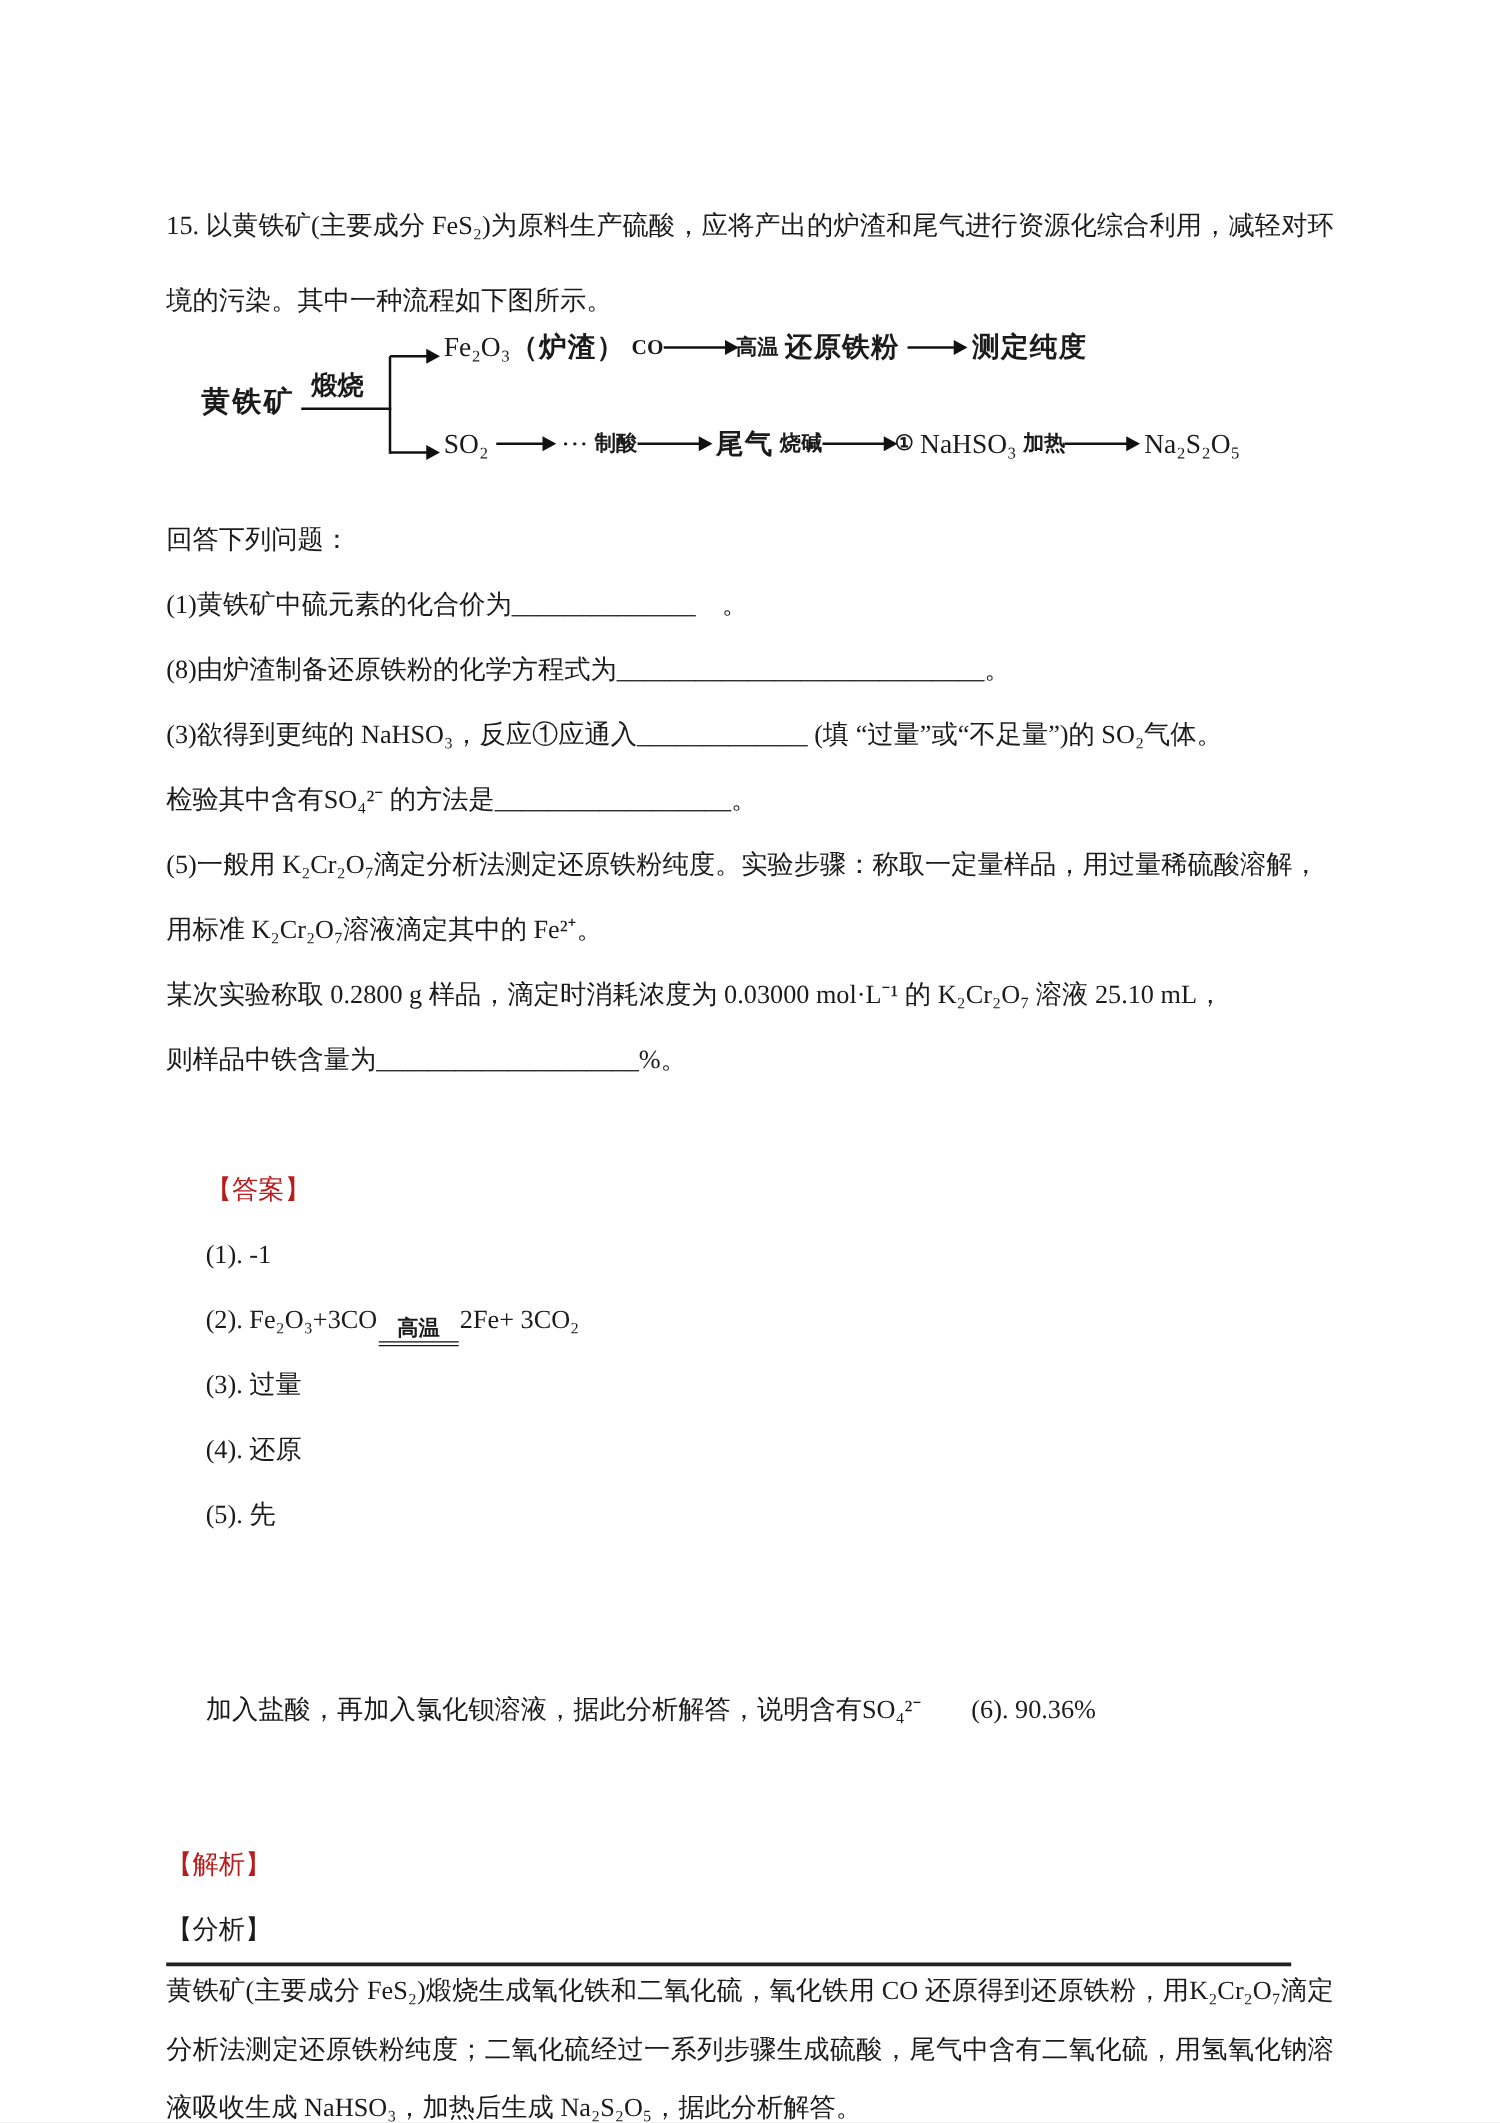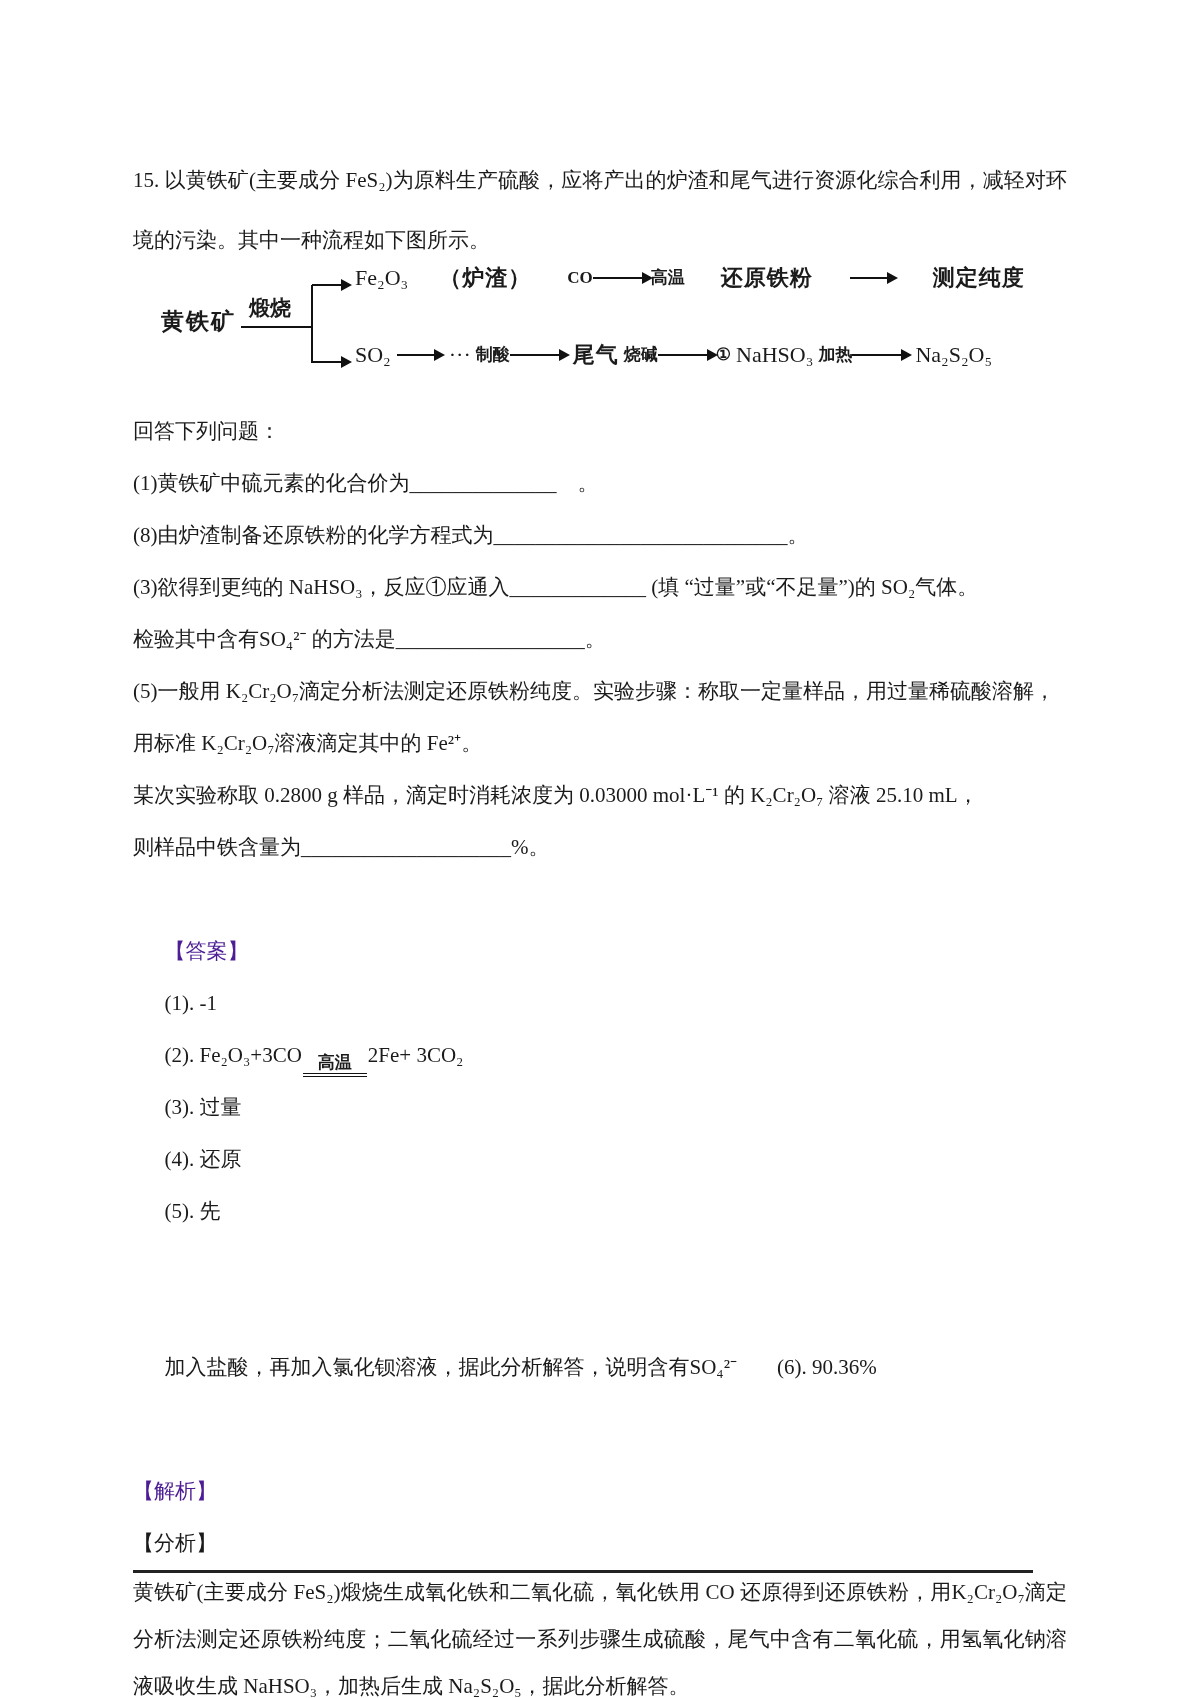--- a/index.html
+++ b/index.html
@@ -46,21 +46,21 @@
   .barr::after{
     content:""; position:absolute; right:-10px; top:-5px;
     border-left:11px solid #111; border-top:6px solid transparent; border-bottom:6px solid transparent;
   }
   .barr.top{ left:179px; top:24px; }
   .barr.bot{ left:179px; top:101px; }
   .drow{
     position:absolute; left:222px;
     display:flex; align-items:center; white-space:nowrap;
   }
-  .drow.top-row{ top:3px;gap:31px; }
+  .drow.top-row{ top:3px; }
   .drow.bot-row{ top:80px; }
   .dnode{ font-weight:bold; letter-spacing:1px;text-align:center; }
   .dform{ font-weight:normal; letter-spacing:0; }
   .arr-shaft{
     position:relative; display:inline-block;
     width:46px; height:2px; background:#111; margin:0 6px;
     vertical-align:middle;
   }
   .arr-shaft::after{
     content:""; position:absolute; right:-2px; top:-5px;
@@ -73,21 +73,21 @@
   .larr .lab{ font-size:17px; font-weight:bold; line-height:1.15; }
   .larr .arr-shaft{ margin:3px 0; width:58px; }
   
   .qline{
     margin:0; font-size:21px; line-height:52px; white-space:pre-wrap;
   }
   .para{
     margin:0; font-size:21px; line-height:47px; text-align:justify; white-space:pre-wrap;
   }
   .mt20{ margin-top:20px; }
-  .blue{ color:#4c1d95; }
+  .blue{ color:#b91c1c; }
   .ans-label{ margin-right:38px; }
   .ans-item{ margin-right:28px; }
   .gap40{ display:inline-block; width:40px; }
   .cond{
     display:inline-block;
     font-size:17px; font-weight:bold; line-height:1;
     padding:0 15px 2px;
     border-bottom:4px double #111;
     vertical-align:-6px;
     margin:0 1px;

